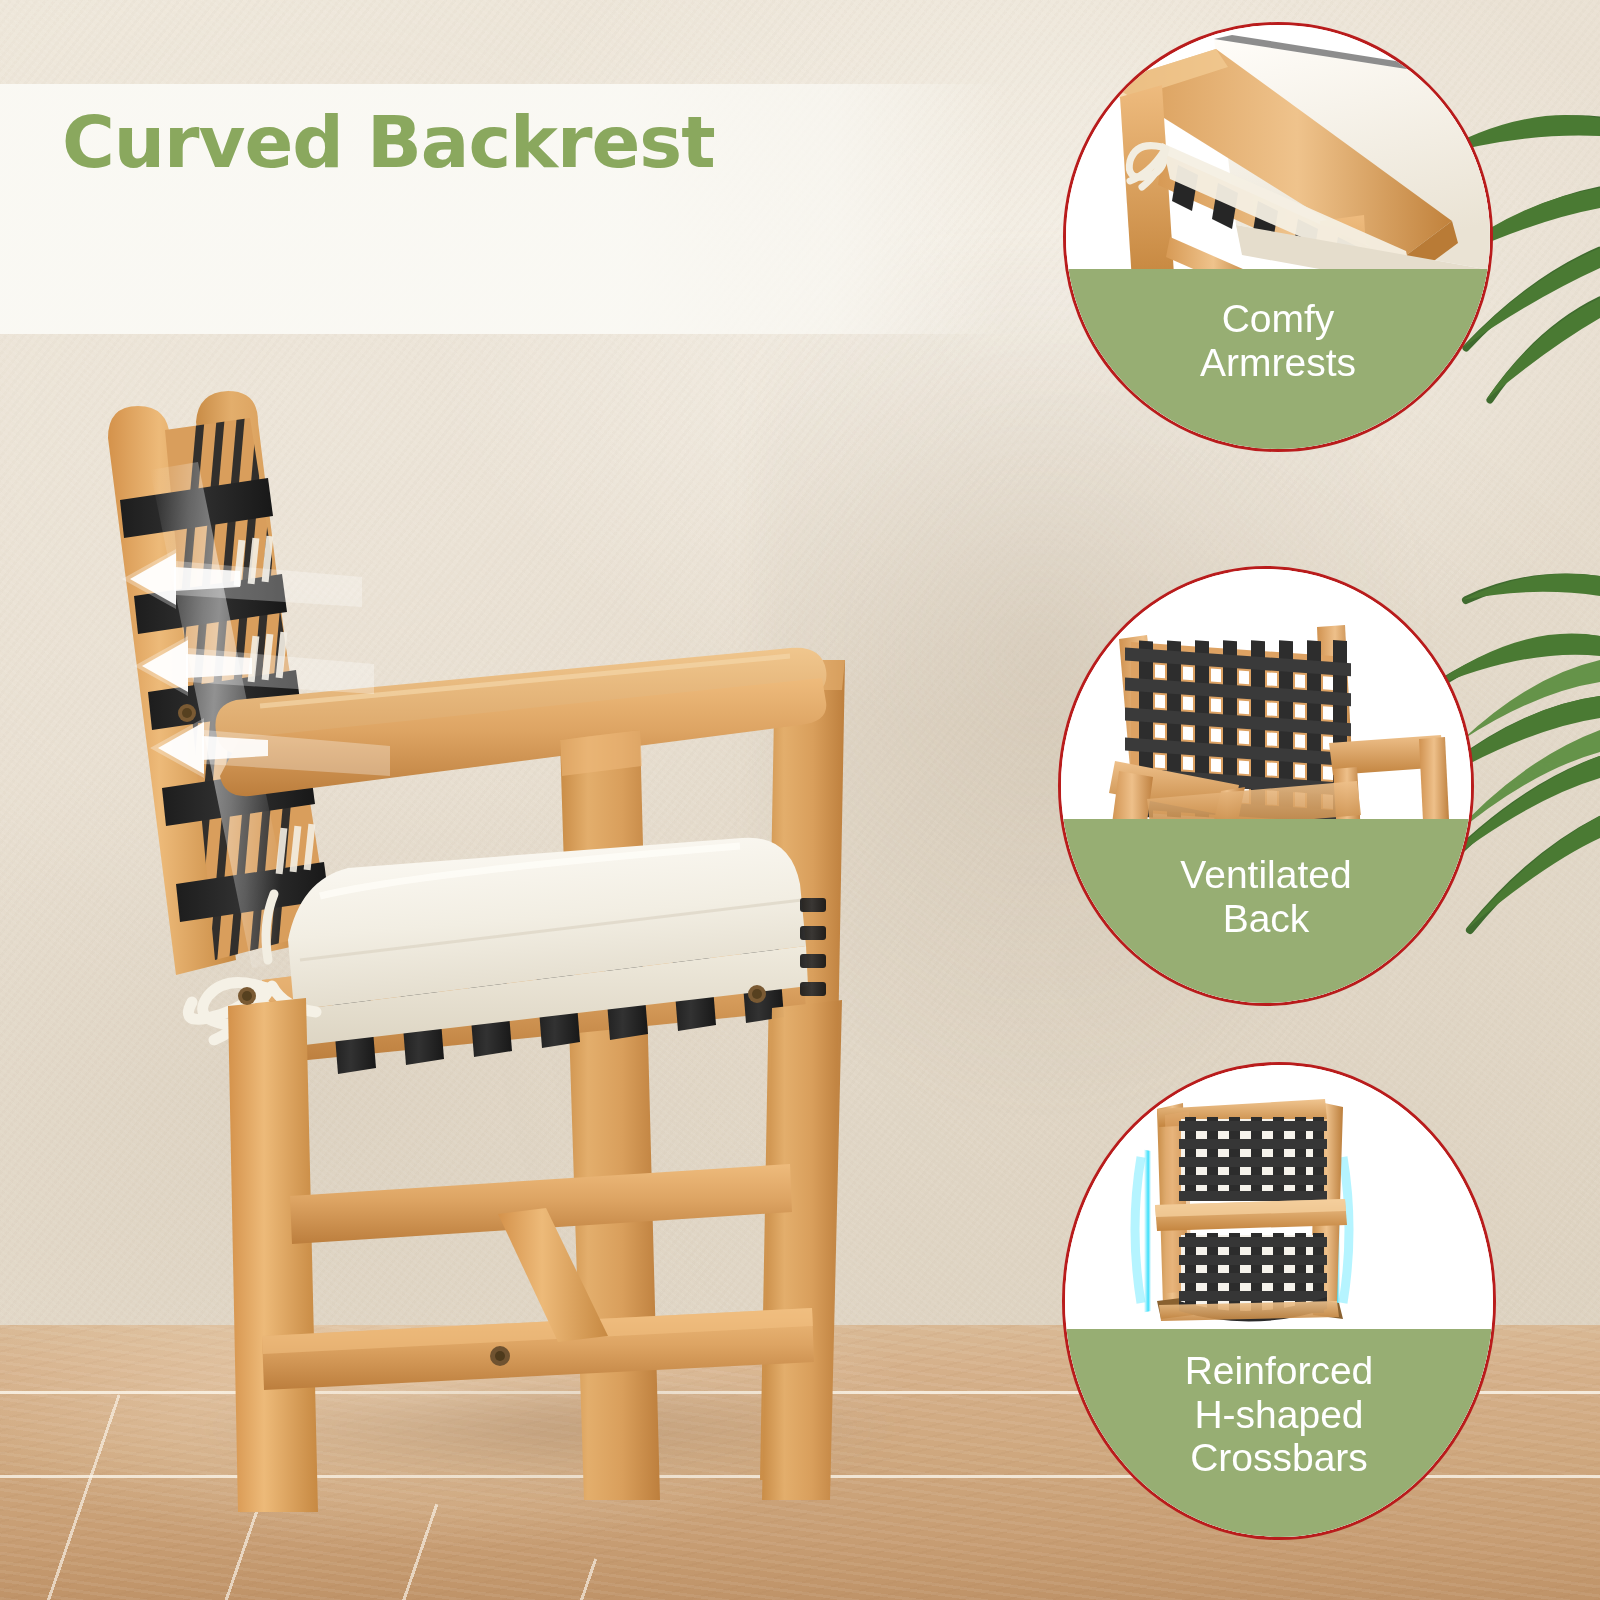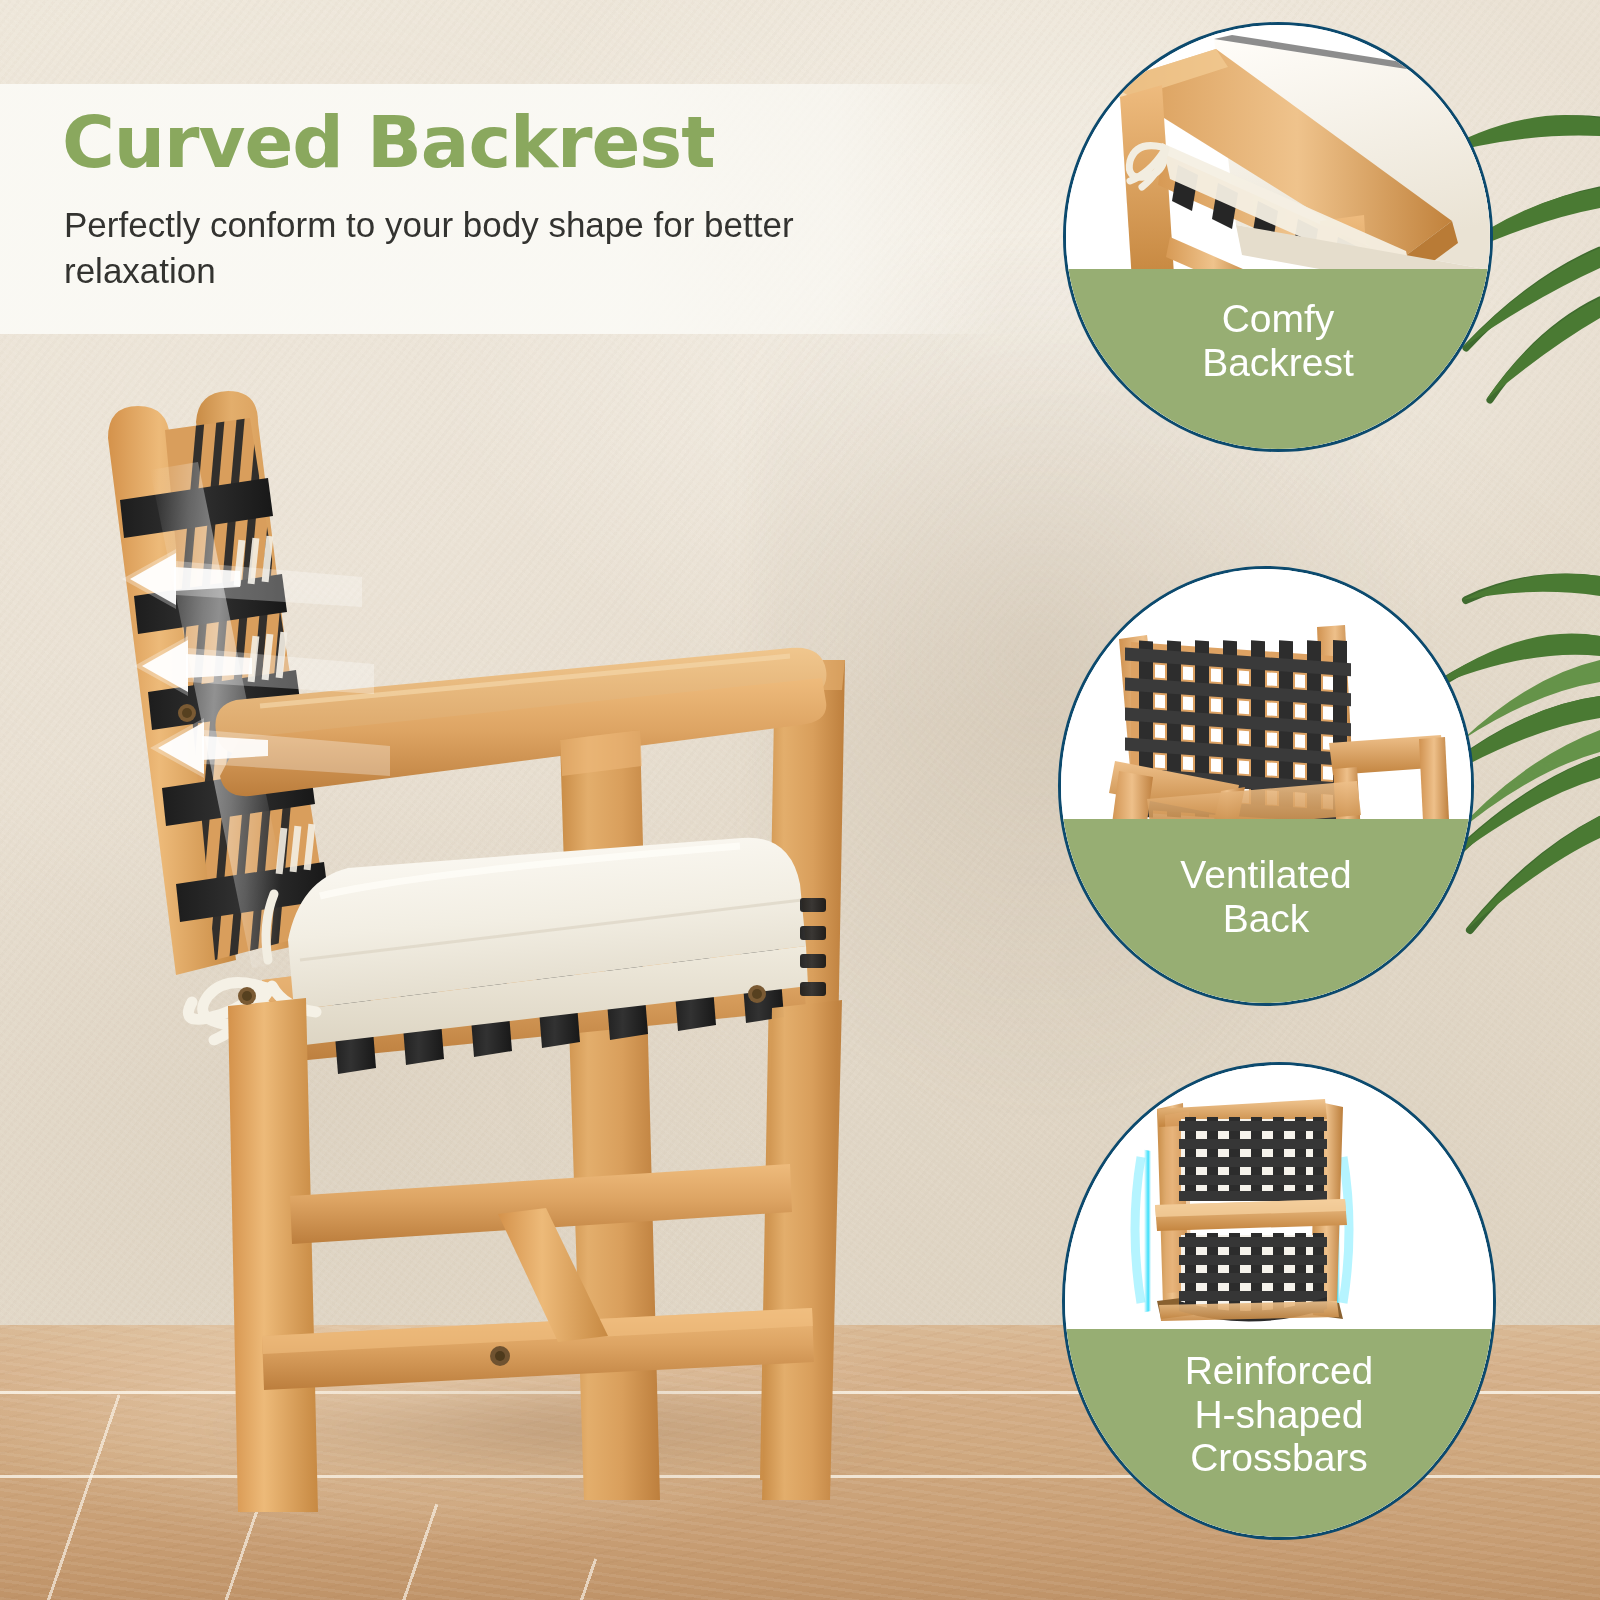--- a/index.html
+++ b/index.html
@@ -92,21 +92,21 @@
   
   .chair{position:absolute;left:0;top:0;width:1010px;height:1600px;}
   .chair svg{display:block;}
 
   
   .plant{position:absolute;right:0;top:0;width:230px;height:960px;}
   .plant svg{display:block;}
 
   
   .callout{position:absolute;border-radius:50%;overflow:hidden;
-           border:3px solid #0c4a6e;background:#ffffff;box-sizing:border-box;}
+           border:3px solid #b91c1c;background:#ffffff;box-sizing:border-box;}
   .callout .photo{position:absolute;left:0;top:0;width:100%;height:100%;overflow:hidden;}
   .callout .photo svg{position:absolute;left:0;top:0;}
   .band{
     position:absolute;left:-4%;width:108%;background:#97ae73;
     display:flex;flex-direction:column;align-items:center;justify-content:flex-start;
     color:#ffffff;text-align:center;line-height:1.12;
   }
   .band span{display:block;}
 
   #callout1{left:1063px;top:22px;width:430px;height:430px;}
@@ -339,21 +339,20 @@
       </g>
       <g fill="#588c3c" opacity=".9">
         <path d="M230 660 Q160 676 92 740 Q166 692 230 682 Z"></path>
         <path d="M230 730 Q150 760 78 840 Q158 772 230 752 Z"></path>
       </g>
     </svg>
   </div>
 
   <div class="banner">
     <div class="banner-title">Curved Backrest</div>
-    <div class="banner-sub">Perfectly conform to your body shape for better relaxation</div>
   </div>
 
   <div id="callout1" class="callout">
     <div class="photo">
       <svg width="430" height="430" viewBox="0 0 430 430">
         <defs>
           <linearGradient id="c1wood" x1="0" y1="0" x2="0" y2="1">
             <stop offset="0%" stop-color="#eebb7e"></stop>
               <stop offset="100%" stop-color="#c6873f"></stop>
           </linearGradient>
@@ -398,21 +397,21 @@
         <g stroke="#f2ede0" stroke-width="7" fill="none" stroke-linecap="round">
           <path d="M96 122 q-26 -6 -32 14 q-4 18 14 16 q16 -2 20 -16"></path>
           <path d="M98 126 q-14 22 -34 30"></path>
           <path d="M100 124 q-6 24 -24 38"></path>
         </g>
         <circle cx="272" cy="272" r="5" fill="#7a5a33"></circle>
       </svg>
     </div>
     <div class="band">
       <span>Comfy</span>
-      <span>Backrest</span>
+      <span>Armrests</span>
     </div>
   </div>
 
   <div id="callout2" class="callout">
     <div class="photo">
       <svg width="416" height="440" viewBox="0 0 416 440">
         <defs>
           <linearGradient id="c2wood" x1="0" y1="0" x2="1" y2="0">
             <stop offset="0%" stop-color="#d09250"></stop>
               <stop offset="50%" stop-color="#eec08a"></stop>

